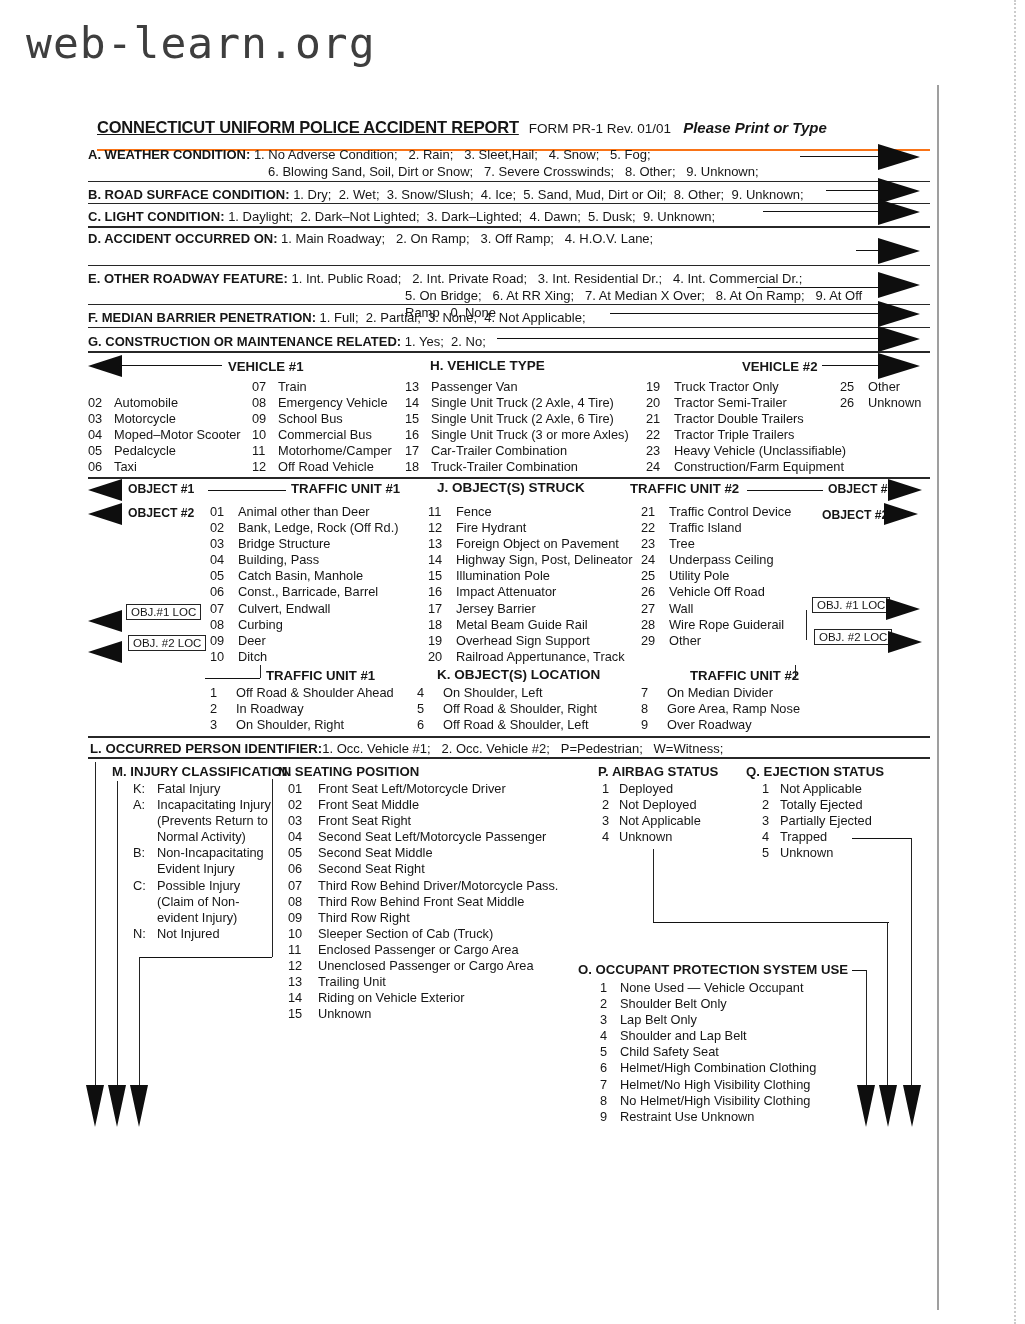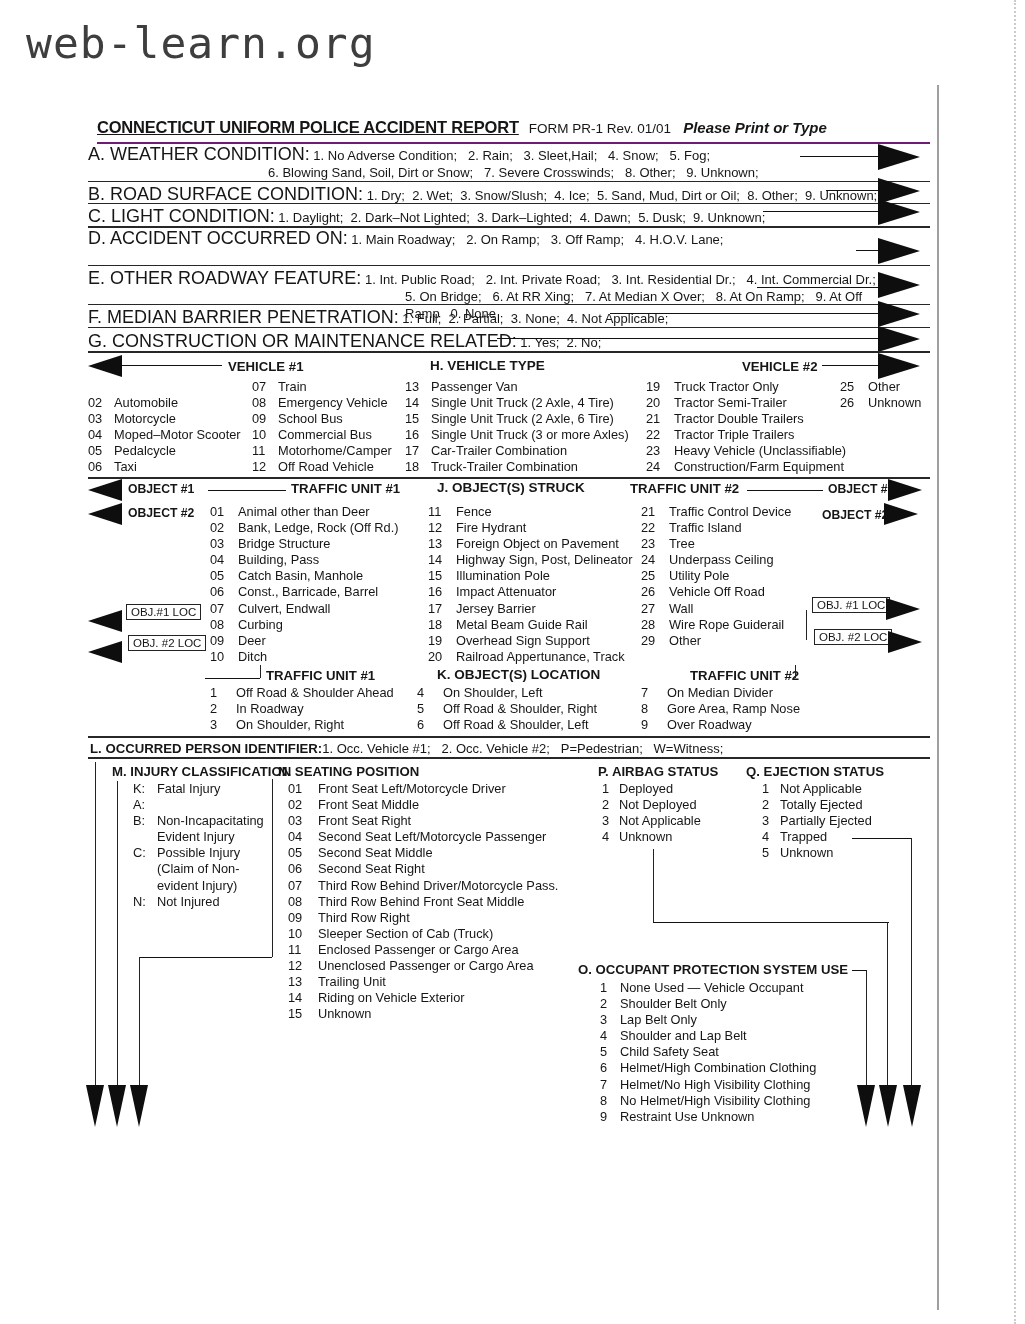--- a/index.html
+++ b/index.html
@@ -8,28 +8,28 @@
     font-family:"Liberation Sans",sans-serif;color:#161616;overflow:hidden;
   }
   .b{font-weight:bold;}
   
   .scanline{position:absolute;left:937px;top:85px;width:2px;height:1225px;background:rgba(80,80,80,.55);}
   .scandash{position:absolute;left:1014px;top:0;height:1324px;width:0;border-left:2px dotted rgba(110,110,110,.35);}
   
   .site-title{position:absolute;left:26px;top:18px;font-family:"DejaVu Sans Mono",monospace;
     font-size:43px;color:#3e3e3e;letter-spacing:1px;}
   
-  .title-row{position:absolute;left:97px;top:118px;width:833px;border-bottom:2px solid #701a75;
-    padding-bottom:5px;white-space:nowrap;}
+  .title-row{position:absolute;left:97px;top:118px;width:833px;border-bottom:2px solid #f97316;
+    padding-bottom:12px;white-space:nowrap;}
   .doc-title{font-weight:bold;font-size:16.5px;text-decoration:underline;letter-spacing:-0.2px;}
   .form-no{font-size:13.5px;margin-left:10px;}
   .print-note{font-size:15px;font-weight:bold;font-style:italic;margin-left:12px;}
   
   .sec{position:absolute;left:88px;width:800px;font-size:13px;line-height:17px;white-space:nowrap;}
-  .sec-label{font-weight:normal;font-size:18px;}
+  .sec-label{font-weight:bold;font-size:13px;}
   .opts{white-space:pre-wrap;}
   .line2{white-space:pre-wrap;}
   
   .rule{position:absolute;left:88px;width:842px;border-top:1.5px solid #272727;}
   .rule.t2{border-top-width:2px;}
   .rule.t3{border-top-width:2.5px;}
   .hline{position:absolute;border-top:2px solid #121212;}
   .hline.thin{border-top-width:1.5px;}
   .vline{position:absolute;border-left:1.5px solid #232323;}
   
@@ -454,20 +454,23 @@
 <div class="h2" style="left:598px;top:764px">P. AIRBAG STATUS</div>
 <div class="h2" style="left:746px;top:764px">Q. EJECTION STATUS</div>
 
 <div class="col cw24" style="left:133px;top:781px;width:160px">
     <div class="row">
       <span class="code">K:</span>
       <span class="lbl">Fatal Injury</span>
     </div>
     <div class="row">
       <span class="code">A:</span>
+      <span class="lbl">Incapacitating Injury
+(Prevents Return to
+Normal Activity)</span>
     </div>
     <div class="row">
       <span class="code">B:</span>
       <span class="lbl">Non-Incapacitating
 Evident Injury</span>
     </div>
     <div class="row">
       <span class="code">C:</span>
       <span class="lbl">Possible Injury
 (Claim of Non-

